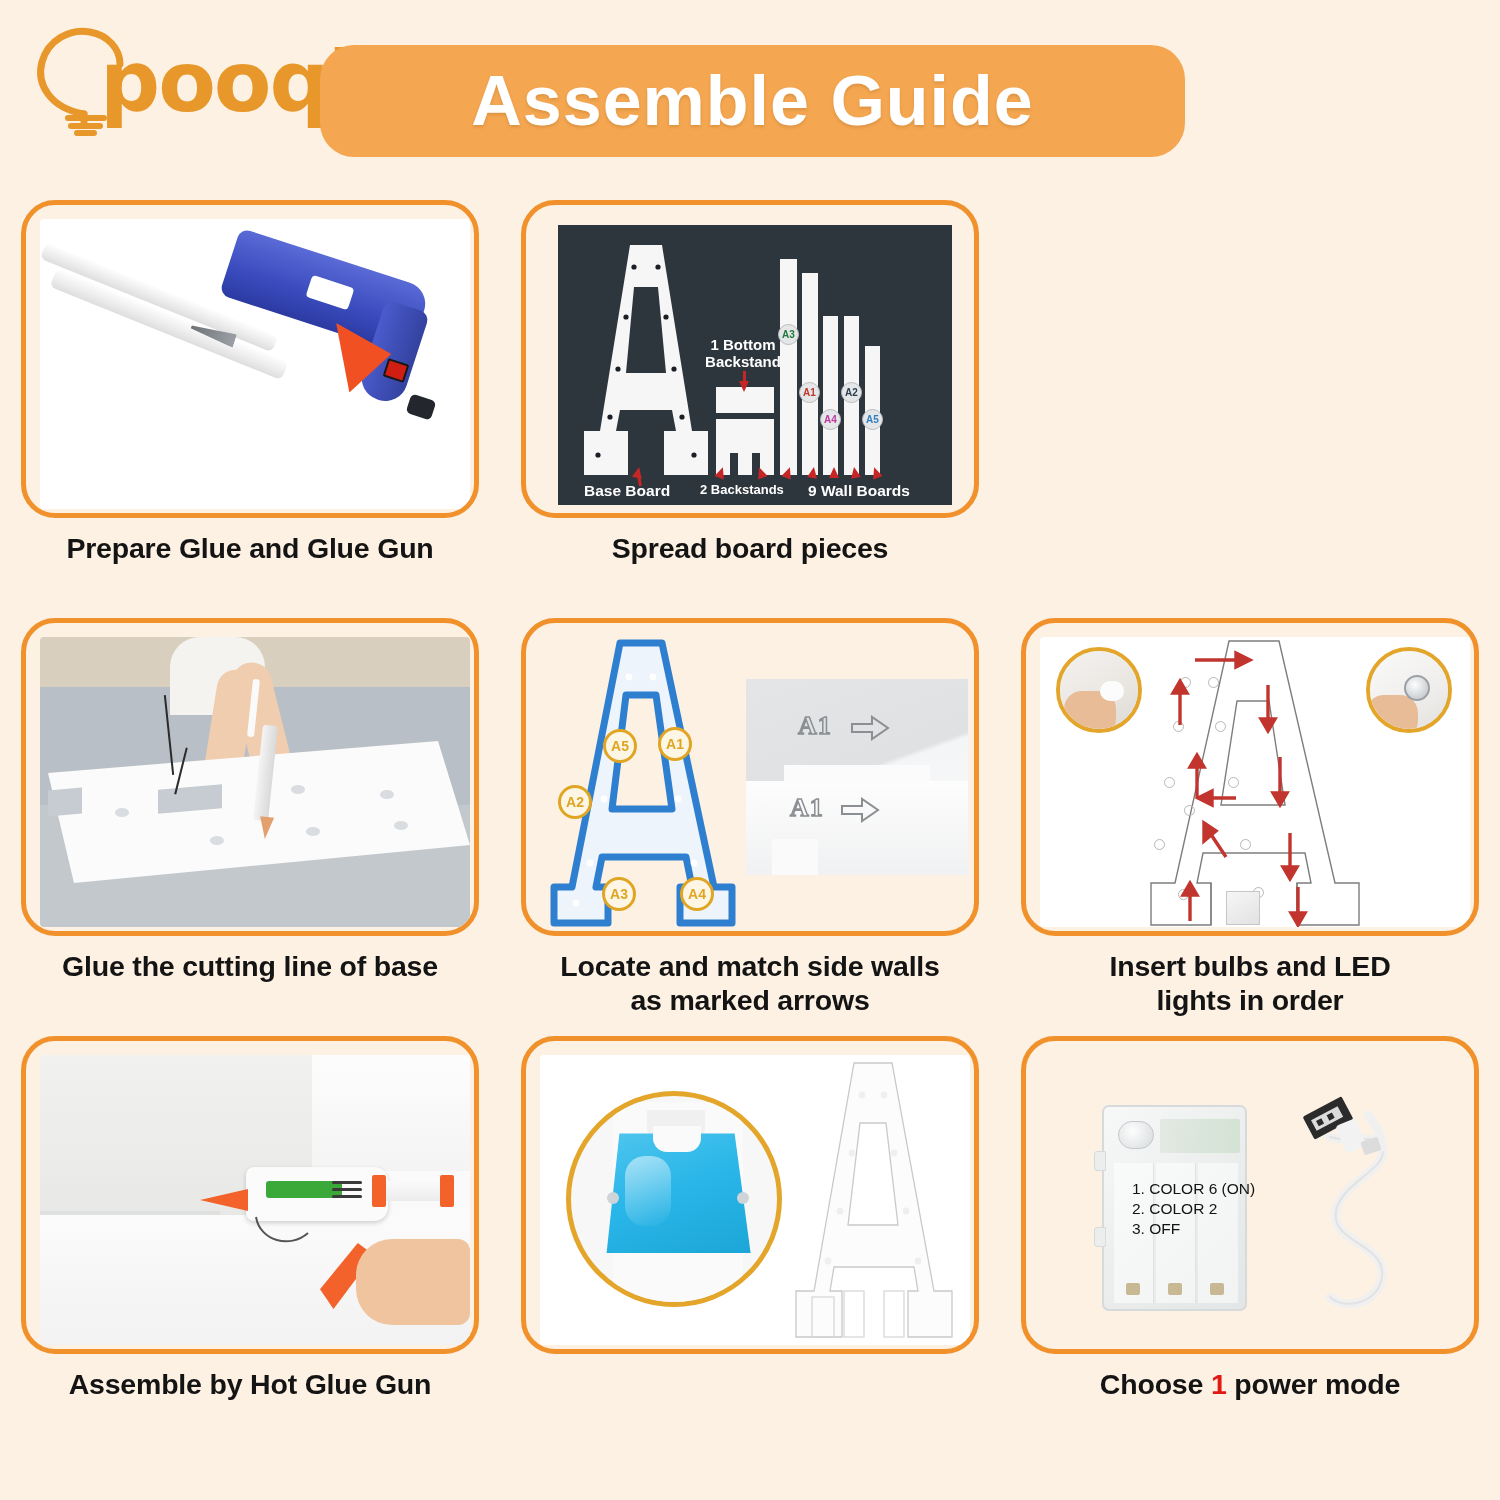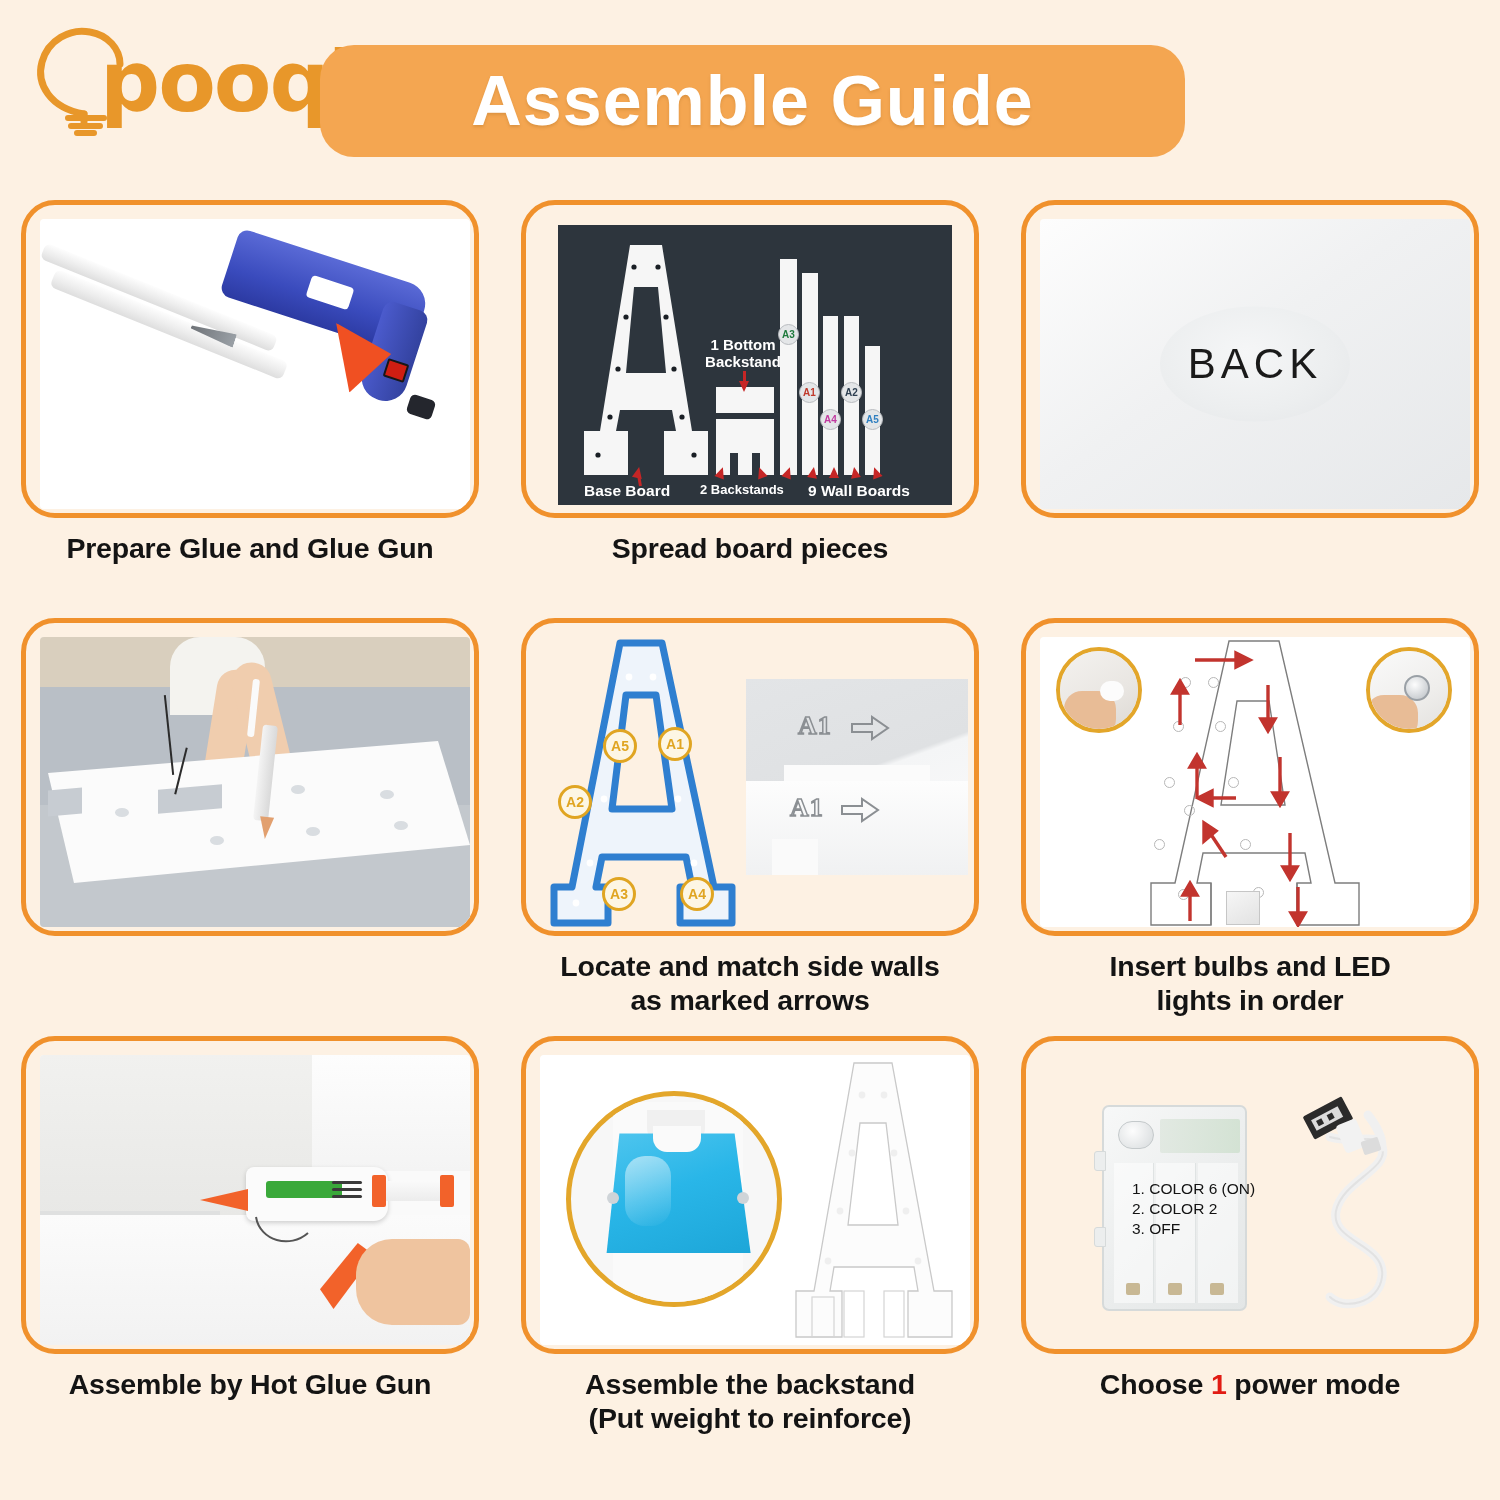--- a/index.html
+++ b/index.html
@@ -289,27 +289,20 @@
 
           <div class="txt" style="left:44px;top:263px;font-size:15.5px;">Base Board</div>
           <div class="txt" style="left:160px;top:263px;font-size:13px;">2 Backstands</div>
           <div class="txt" style="left:268px;top:263px;font-size:15.5px;">9 Wall Boards</div>
         </div>
       </div>
       <div class="caption">Spread board pieces</div>
     </div>
 
     <div class="cell">
-      <div class="frame">
-        <div class="inner">
-          <div class="p3-board"></div>
-          <div class="p3-oval"></div>
-          <div class="p3-text">BACK</div>
-        </div>
-      </div>
     </div>
 
     <div class="cell">
       <div class="frame">
         <div class="inner p4">
           <div class="wallband" style="top:0;height:50px;background:#d9cfbe;"></div>
           <div class="wallband" style="top:50px;height:118px;background:#b9bfc6;"></div>
           <div class="wallband" style="top:168px;height:122px;background:#c3c8cd;"></div>
 
           <div class="shirt" style="left:130px;top:0;width:95px;height:78px;"></div>
@@ -330,20 +323,21 @@
 
           <div class="gluepen" style="left:218px;top:88px;width:15px;height:96px;transform:rotate(6deg);
                       background:linear-gradient(90deg,#f4f4f4,#d9d9d9);"></div>
           <div style="position:absolute;left:219px;top:180px;width:0;height:0;
                       border-left:7px solid transparent;border-right:7px solid transparent;border-top:22px solid #e2a06f;transform:rotate(6deg);"></div>
           <div class="cord" style="left:128px;top:58px;height:80px;transform:rotate(-6deg);"></div>
           <div class="cord" style="left:140px;top:110px;height:48px;transform:rotate(14deg);"></div>
           <div style="position:absolute;left:210px;top:42px;width:7px;height:58px;background:#fafafa;border-radius:3px;transform:rotate(6deg);"></div>
         </div>
       </div>
+      <div class="caption">Glue the cutting line of base</div>
     </div>
 
     <div class="cell">
       <div class="frame">
         <div class="inner p5">
 
           <svg style="position:absolute;left:6px;top:2px;" width="190" height="288" viewBox="0 0 190 288">
             <path d="M74 4 L116 4 L168 248 L186 248 L186 284 L134 284 L134 248 L146 248 L140 218 L56 218 L50 248 L62 248 L62 284 L8 284 L8 248 L26 248 Z" fill="#eef4fb" stroke="#2f7fd0" stroke-width="7" stroke-linejoin="round"></path>
             <path d="M80 56 L110 56 L126 170 L66 170 Z" fill="#fdf1e3" stroke="#2f7fd0" stroke-width="7" stroke-linejoin="round"></path>
             <g fill="#ffffff">
@@ -532,24 +526,20 @@
                         clip-path:polygon(14% 4%, 86% 4%, 96% 92%, 6% 92%);
                         border-radius:10px;"></div>
             <div style="position:absolute;left:82px;top:30px;width:48px;height:26px;background:#fafafa;border-radius:0 0 14px 14px;"></div>
             <div style="position:absolute;left:54px;top:60px;width:46px;height:70px;
                         background:linear-gradient(160deg,rgba(255,255,255,.55),rgba(255,255,255,0));border-radius:20px;"></div>
             <div style="position:absolute;left:36px;top:96px;width:12px;height:12px;border-radius:50%;background:#cfd4d8;"></div>
             <div style="position:absolute;left:166px;top:96px;width:12px;height:12px;border-radius:50%;background:#cfd4d8;"></div>
           </div>
         </div>
       </div>
-      <div class="caption">
-        <span>Assemble the backstand</span><br>
-        <span>(Put weight to reinforce)</span>
-      </div>
     </div>
 
     <div class="cell">
       <div class="frame">
         <div class="inner p9">
 
           <div class="battbox" style="left:62px;top:50px;width:145px;height:206px;">
             <div style="position:absolute;left:14px;top:14px;width:36px;height:28px;border-radius:14px;
                         background:radial-gradient(circle at 40% 35%,#fdfdfd,#d6dadc);border:1px solid #c4c9cb;"></div>
             <div style="position:absolute;left:56px;top:12px;width:80px;height:34px;

